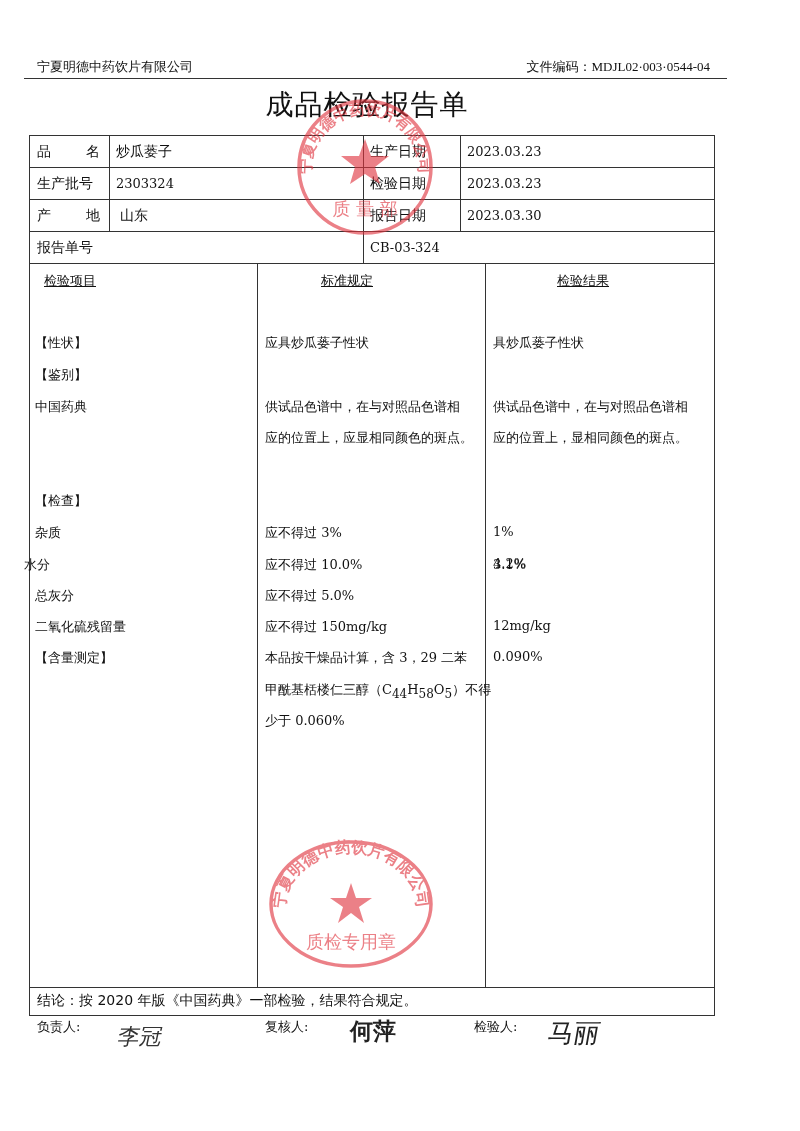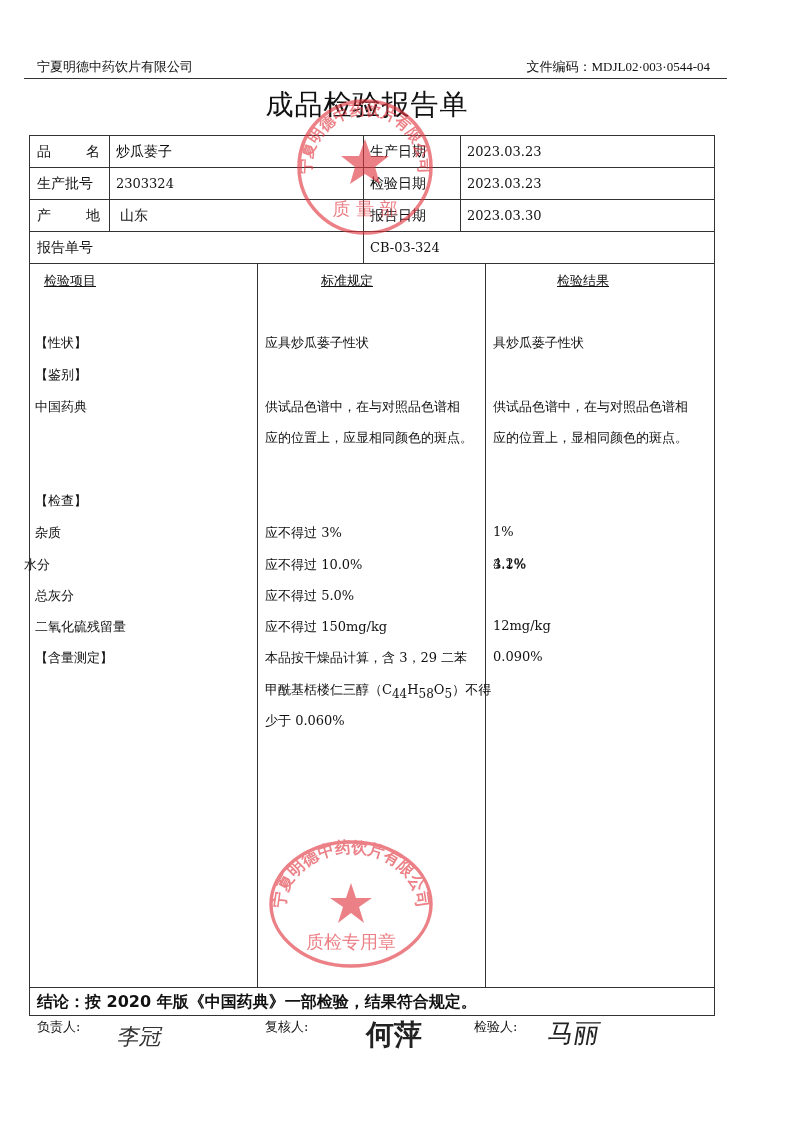--- a/index.html
+++ b/index.html
@@ -113,27 +113,27 @@
 <div class="cell small" style="left:493px; top:618px;">12mg/kg</div>
 
 <div class="cell small" style="left:35px; top:649px;">【含量测定】</div>
 <div class="cell small" style="left:265px; top:649px;">本品按干燥品计算，含 3，29 二苯</div>
 <div class="cell small" style="left:265px; top:681px;">
   <span>甲酰基栝楼仁三醇（</span><span><span>C</span><sub>44</sub><span>H</span><sub>58</sub><span>O</span><sub>5</sub></span><span>）不得</span>
 </div>
 <div class="cell small" style="left:265px; top:712px;">少于 0.060%</div>
 <div class="cell small" style="left:493px; top:649px;">0.090%</div>
 
-<div class="cell" style="left:37px; top:992px; font-size:16px; font-family:'DejaVu Sans', sans-serif;font-weight:bold;">结论：按 2020 年版《中国药典》一部检验，结果符合规定。</div>
+<div class="cell" style="left:37px; top:992px; font-size:14px; font-family:'DejaVu Sans', sans-serif;">结论：按 2020 年版《中国药典》一部检验，结果符合规定。</div>
 
 <div class="cell small" style="left:37px; top:1018px;">负责人:</div>
 <div class="sig" style="left:118px; top:1022px; font-size:22px; transform:skewX(-12deg); font-weight:300; color:#333;">李冠</div>
 
 <div class="cell small" style="left:265px; top:1018px;">复核人:</div>
-<div class="sig" style="left:366px; top:1016px; font-size:28px; font-weight:bold;">何萍</div>
+<div class="sig" style="left:350px; top:1016px; font-size:23px; font-weight:bold;">何萍</div>
 
 <div class="cell small" style="left:474px; top:1018px;">检验人:</div>
 <div class="sig" style="left:548px; top:1016px; font-size:26px; transform:skewX(-10deg);">马丽</div>
 
 <svg class="seal" style="left:290px; top:97px;" width="150" height="140" viewBox="0 0 150 140">
   <defs>
     <path id="arcTop" d="M 22 82 A 54 54 0 1 1 128 82"></path>
   </defs>
   <circle cx="75" cy="70" r="66" fill="none" stroke="#e0343e" stroke-width="3.5"></circle>
   <text font-size="15" fill="#e0343e" font-family="DejaVu Sans, sans-serif" font-weight="bold">

